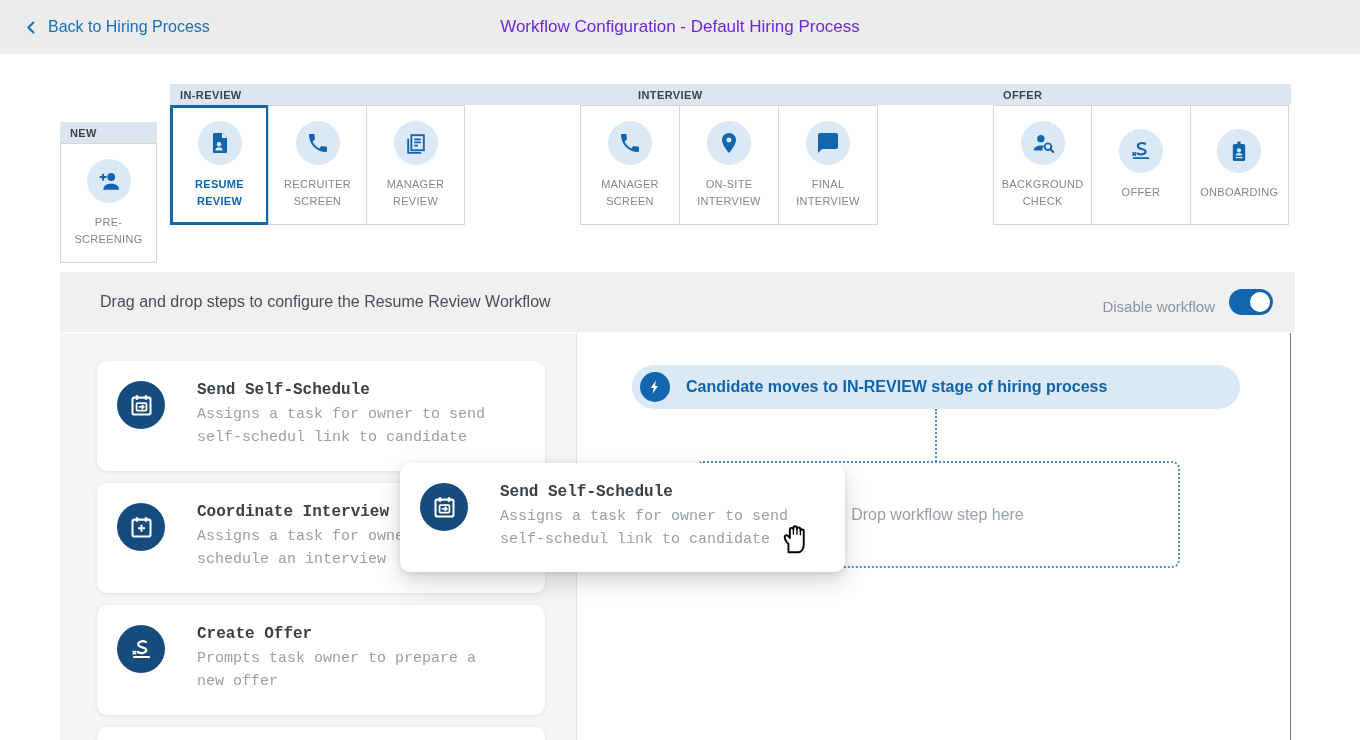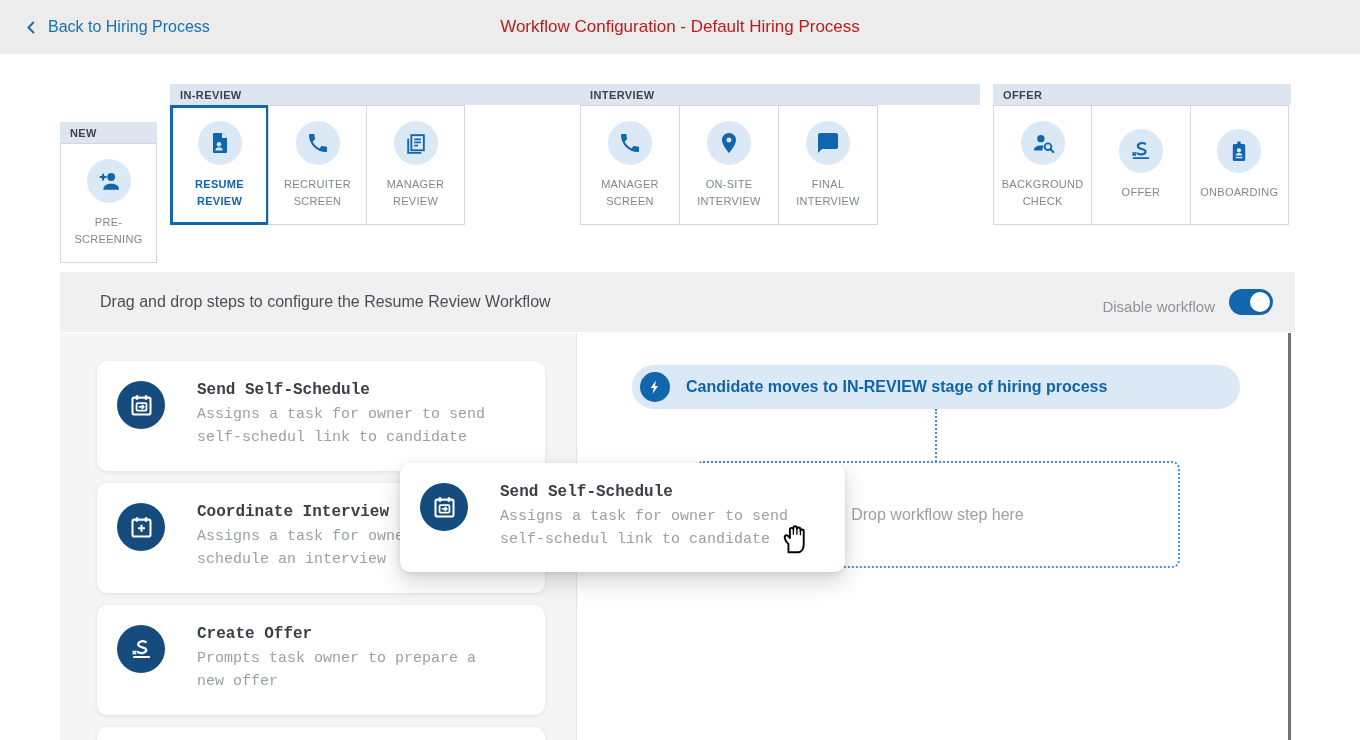--- a/index.html
+++ b/index.html
@@ -5,30 +5,30 @@
   * { margin:0; padding:0; box-sizing:border-box; }
   html,body { width:1360px; height:740px; overflow:hidden; background:#fff;
     font-family:"Liberation Sans", sans-serif; position:relative; }
 
   
   .header { position:absolute; top:0; left:0; width:1360px; height:54px;
     background:#ececec; display:flex; align-items:center;padding-left:12px; }
   .back-link { position:absolute; left:24px; display:flex; align-items:center;
     gap:9px; color:#1a6fb5; font-size:16px; cursor:pointer; }
   .page-title { position:absolute; left:50%; transform:translateX(-50%);
-    font-size:17px; color:#b91c1c; }
+    font-size:17px; color:#6d28d9; }
 
   
   .stage-group { position:absolute; top:84px; }
   #g0 { left:60px; }  #g1 { left:170px; }  #g2 { left:580px; }  #g3 { left:993px; }
   .stage-label { height:21px; background:#dde6f0; color:#3d434c; font-size:11px;
     font-weight:bold; letter-spacing:.4px; display:flex; align-items:center;
     padding-left:10px; }
   #g0 .stage-label { width:97px;margin-top:38px; } #g1 .stage-label { width:458px;text-align:right; }
-  #g2 .stage-label { width:400px; } #g3 .stage-label { width:298px; }
+  #g2 .stage-label { width:400px;margin-left:48px; } #g3 .stage-label { width:298px; }
   .stage-cards { display:flex; margin-top:0; }
   .stage-card { width:100px; height:120px; background:#fff; border:1px solid #d6d6d6;
     margin-left:-1px; display:flex; flex-direction:column; align-items:center;
     justify-content:center; gap:11px; cursor:pointer; }
   .stage-card:first-child { margin-left:0; }
   #g0 .stage-card { width:97px; } #g1 .stage-card { width:99px; } #g3 .stage-card { width:99.3px; }
   .icon-circle { width:44px; height:44px; border-radius:50%; background:#dbe8f6;
     color:#1266ad; display:flex; align-items:center; justify-content:center; flex:none; }
   .step-label { font-size:11px; color:#81878f; text-align:center; line-height:1.5;
     letter-spacing:.3px; width:92px; }
@@ -53,21 +53,21 @@
   .step-card { width:448px; height:110px; background:#fff; border-radius:10px;
     box-shadow:0 1px 4px rgba(0,0,0,.09); margin-bottom:12px; display:flex;
     gap:32px; padding:20px; cursor:grab;font-family:Liberation Mono, monospace; }
   .navy-circle { width:48px; height:48px; border-radius:50%; background:#154b7d;
     color:#fff; flex:none; display:flex; align-items:center; justify-content:center; }
   .step-title { font-size:16px; font-weight:bold; color:#3b4046; margin-bottom:5px; }
   .step-desc { font-size:15px; color:#9aa0a6; line-height:1.5; max-width:300px; }
 
   
   .right-panel { position:absolute; left:578px; top:333px; width:713px; height:407px;
-    background:#fff; border-right:3px solid #737373; }
+    background:#fff; border-right:1px solid #737373; }
   .trigger-banner { position:absolute; left:54px; top:32px; width:608px; height:44px;
     border-radius:22px; background:#dbe8f5; display:flex; align-items:center; }
   .lightning-circle { width:30px; height:30px; border-radius:50%; background:#1266ad;
     margin-left:8px; display:flex; align-items:center; justify-content:center; flex:none; }
   .trigger-text { margin-left:16px; font-size:16px; font-weight:bold; color:#0f64a8; }
   .connector { position:absolute; left:357px; top:76px; height:53px; width:0;
     border-left:2px dotted #4a90d9; }
   .drop-zone { position:absolute; left:117px; top:128px; width:485px; height:107px;
     border:2px dotted #4a90d9; border-radius:8px; display:flex; align-items:center;
     justify-content:center; }

